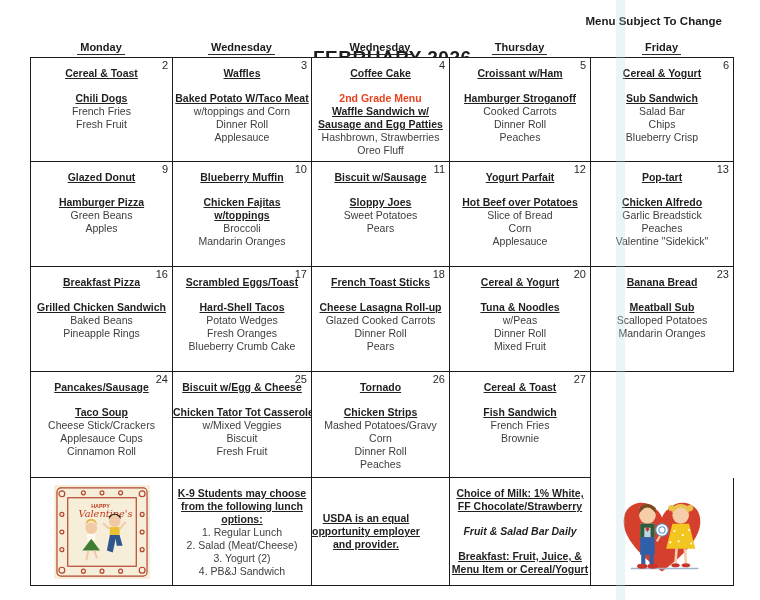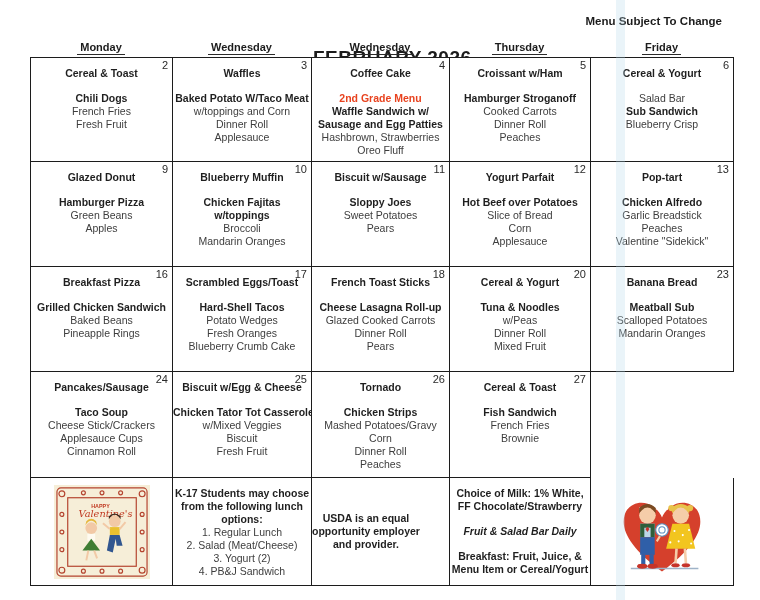--- a/index.html
+++ b/index.html
@@ -40,21 +40,21 @@
     position:relative;box-sizing:border-box;background:#fff;
     border-right:1.5px solid #1c1c1c;border-bottom:1.5px solid #1c1c1c;
     overflow:hidden;
   }
   .date{
     position:absolute;top:2px;right:4px;
     font-size:11px;color:#2a2a2a;line-height:11px;
   }
   .body{padding-top:9px;text-align:center;}
   .ln{font-size:10.5px;line-height:13px;white-space:nowrap;}
-  .ln.b{font-weight:700;color:#1f1f1f;}
+  .ln.b{font-weight:700;color:#1f1f1f;text-decoration:underline;}
   .ln.r{color:#3d3d3d;}
   .ln.red{font-weight:700;color:#e8431f;}
   .ln.bi{font-weight:700;font-style:italic;color:#1f1f1f;}
   .ln.sp{height:12px;}
   .center-v{display:flex;align-items:center;}
   .center-v .body{padding-top:0;}
   .img-cell{display:flex;align-items:center;justify-content:center;}
   .scan-stripe{
     position:absolute;left:616px;top:0;width:9px;height:600px;
     background:rgba(180,215,235,.28);pointer-events:none;z-index:5;
@@ -118,22 +118,23 @@
           <div class="ln r">Cooked Carrots</div>
           <div class="ln r">Dinner Roll</div>
           <div class="ln r">Peaches</div>
         </div>
       </div>
       <div class="cell">
         <div class="date">6</div>
         <div class="body">
           <div class="ln b">Cereal &amp; Yogurt</div>
           <div class="ln sp"></div>
+          <div class="ln b">Sub Sandwich</div>
           <div class="ln r">Salad Bar</div>
-          <div class="ln b">Sub Sandwich</div>
+          <div class="ln r">Chips</div>
           <div class="ln r">Blueberry Crisp</div>
         </div>
       </div>
       <div class="cell">
         <div class="date">9</div>
         <div class="body">
           <div class="ln b">Glazed Donut</div>
           <div class="ln sp"></div>
           <div class="ln b">Hamburger Pizza</div>
           <div class="ln r">Green Beans</div>
@@ -318,21 +319,21 @@
         <path d="M56 35 q6 -9 12 0 l0 -3 q-6 -6 -12 0 z" fill="#3a2a1e"></path>
         <rect x="57" y="43" width="10" height="8" fill="#e9c02f"></rect>
         <path d="M57 51 L67 51 L70 62 L64 62 L63 55 L60 69 L54 67 Z" fill="#31568f"></path>
         <line x1="57" y1="45" x2="50" y2="39" stroke="#f2c9a6" stroke-width="2"></line>
         <line x1="67" y1="45" x2="73" y2="38" stroke="#f2c9a6" stroke-width="2"></line>
       </svg>
     </div>
 
     <div class="cell">
         <div class="body">
-          <div class="ln b">K-17 Students may choose</div>
+          <div class="ln b">K-9 Students may choose</div>
           <div class="ln b">from the following lunch</div>
           <div class="ln b">options:</div>
           <div class="ln r">1. Regular Lunch</div>
           <div class="ln r">2. Salad (Meat/Cheese)</div>
           <div class="ln r">3. Yogurt (2)</div>
           <div class="ln r">4. PB&amp;J Sandwich</div>
         </div>
       </div>
     <div class="cell center-v">
         <div class="body">

